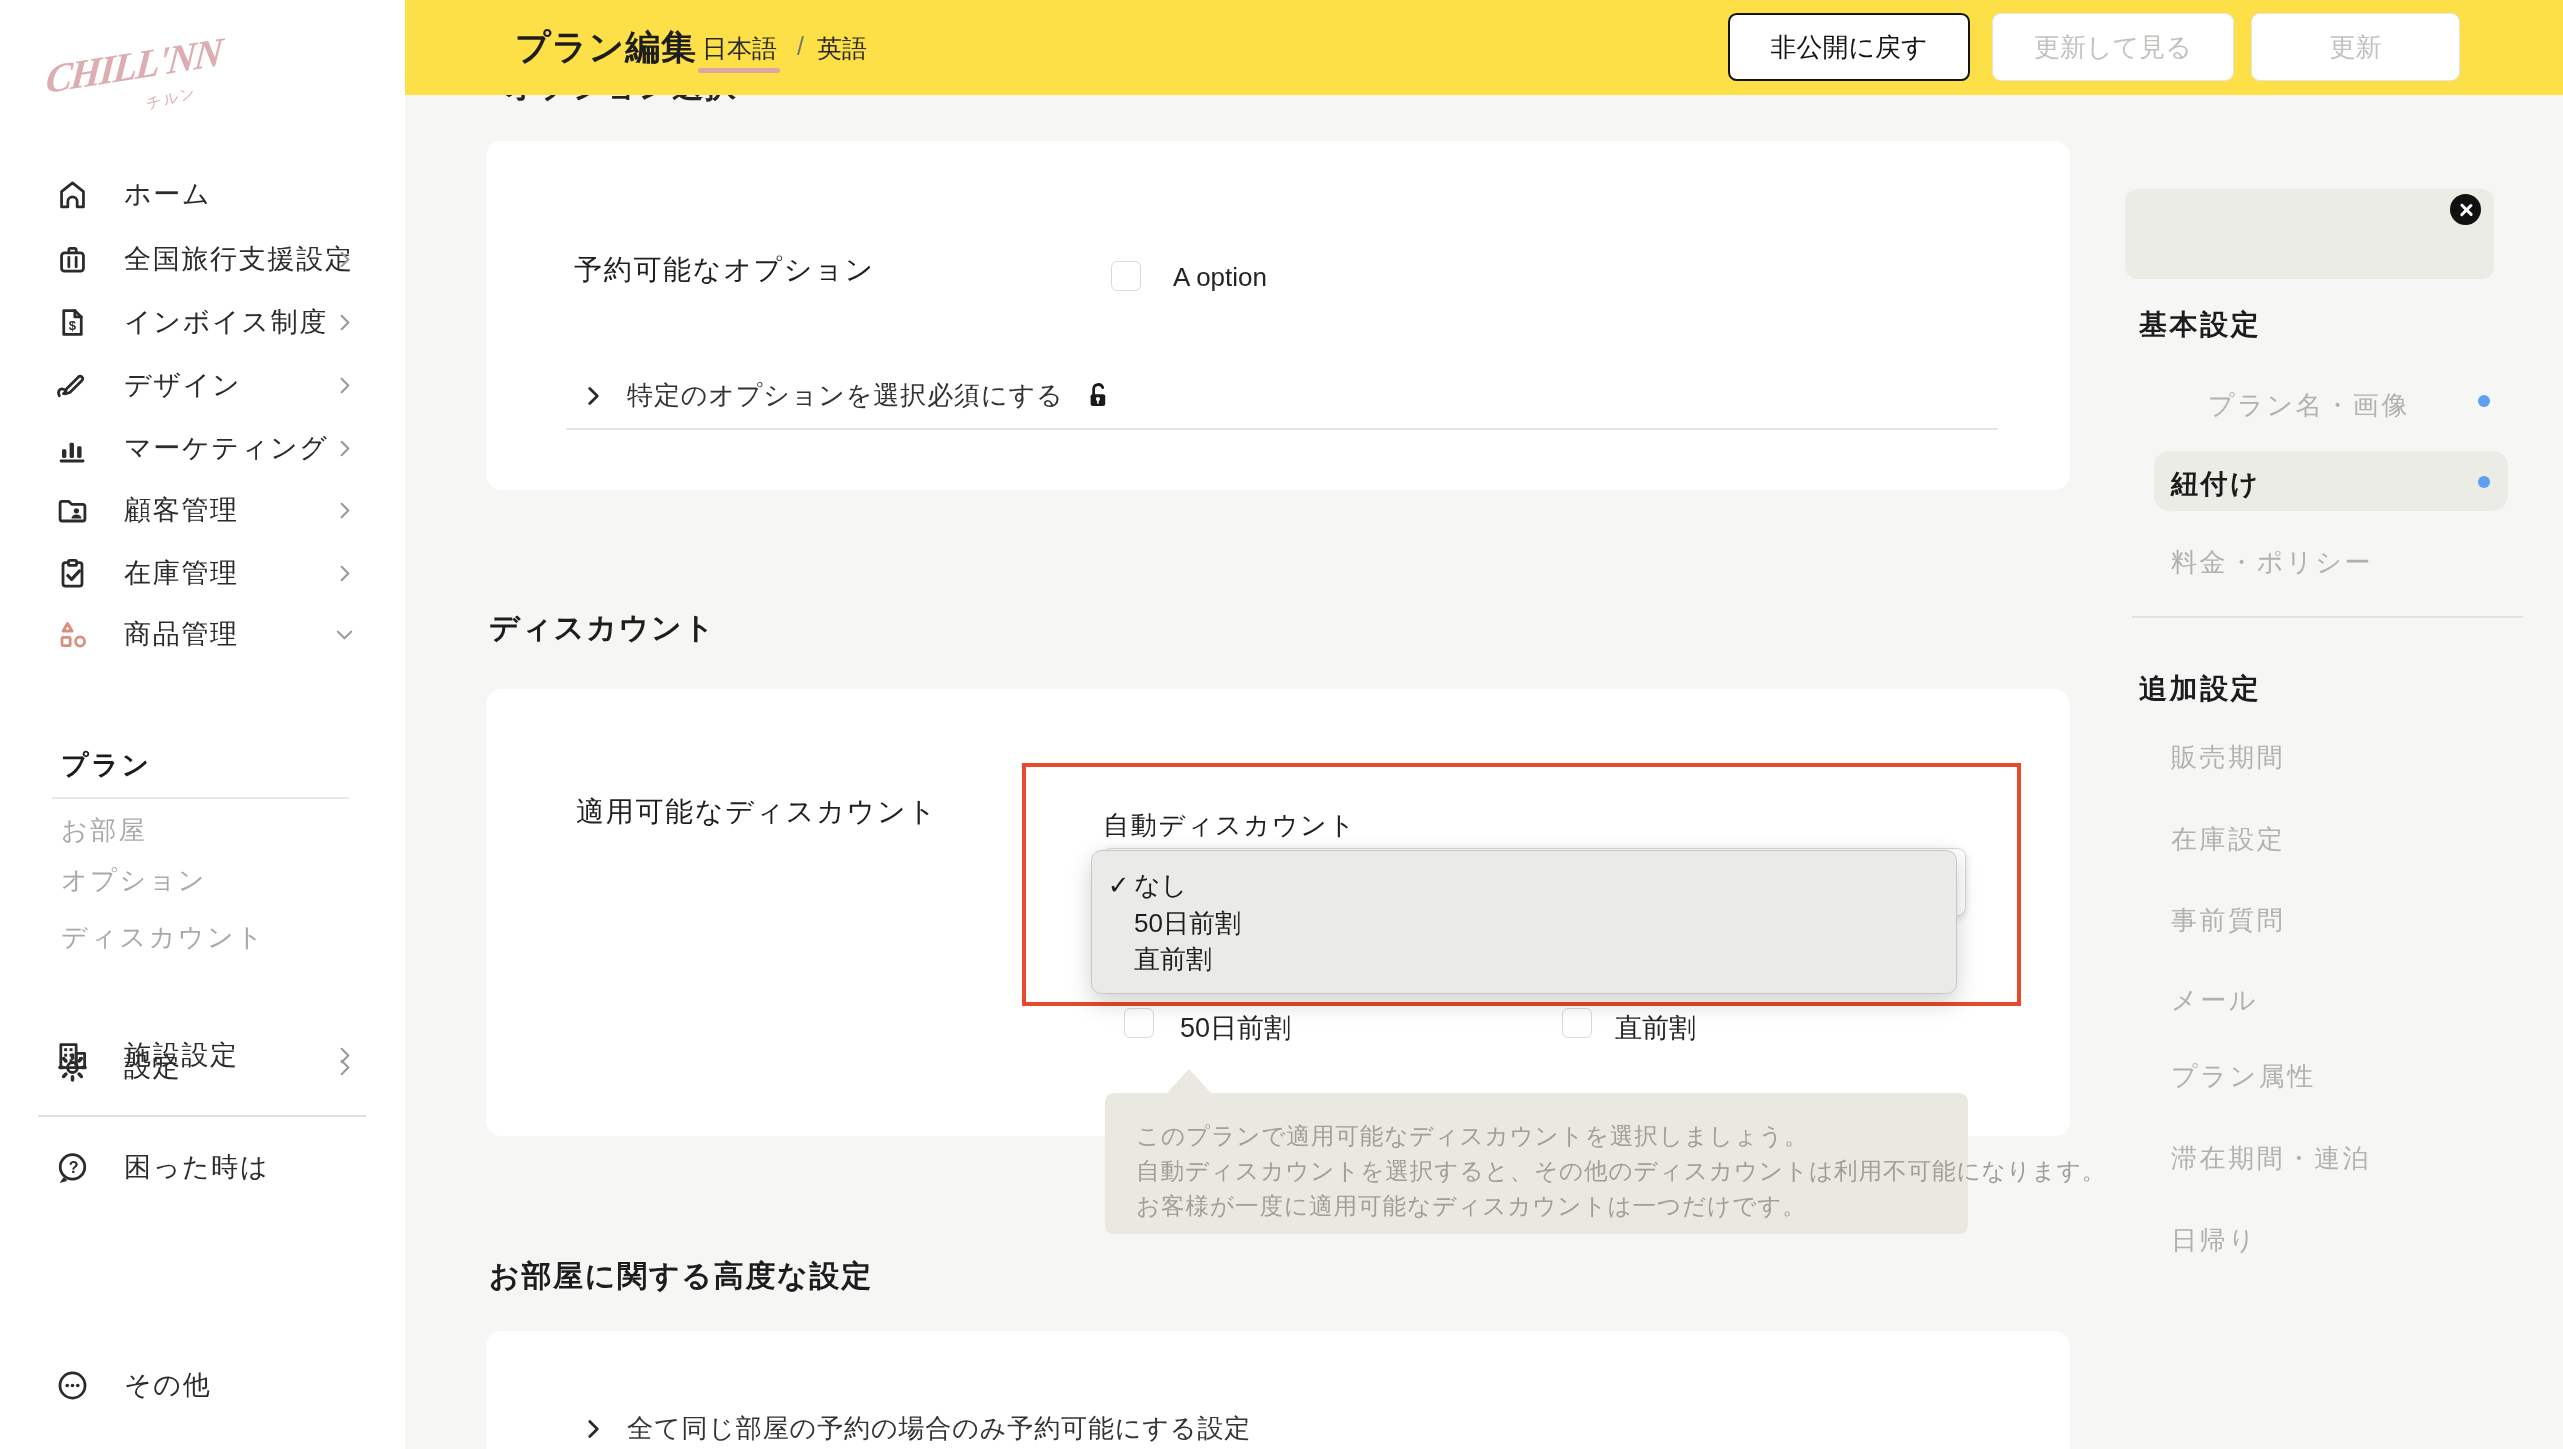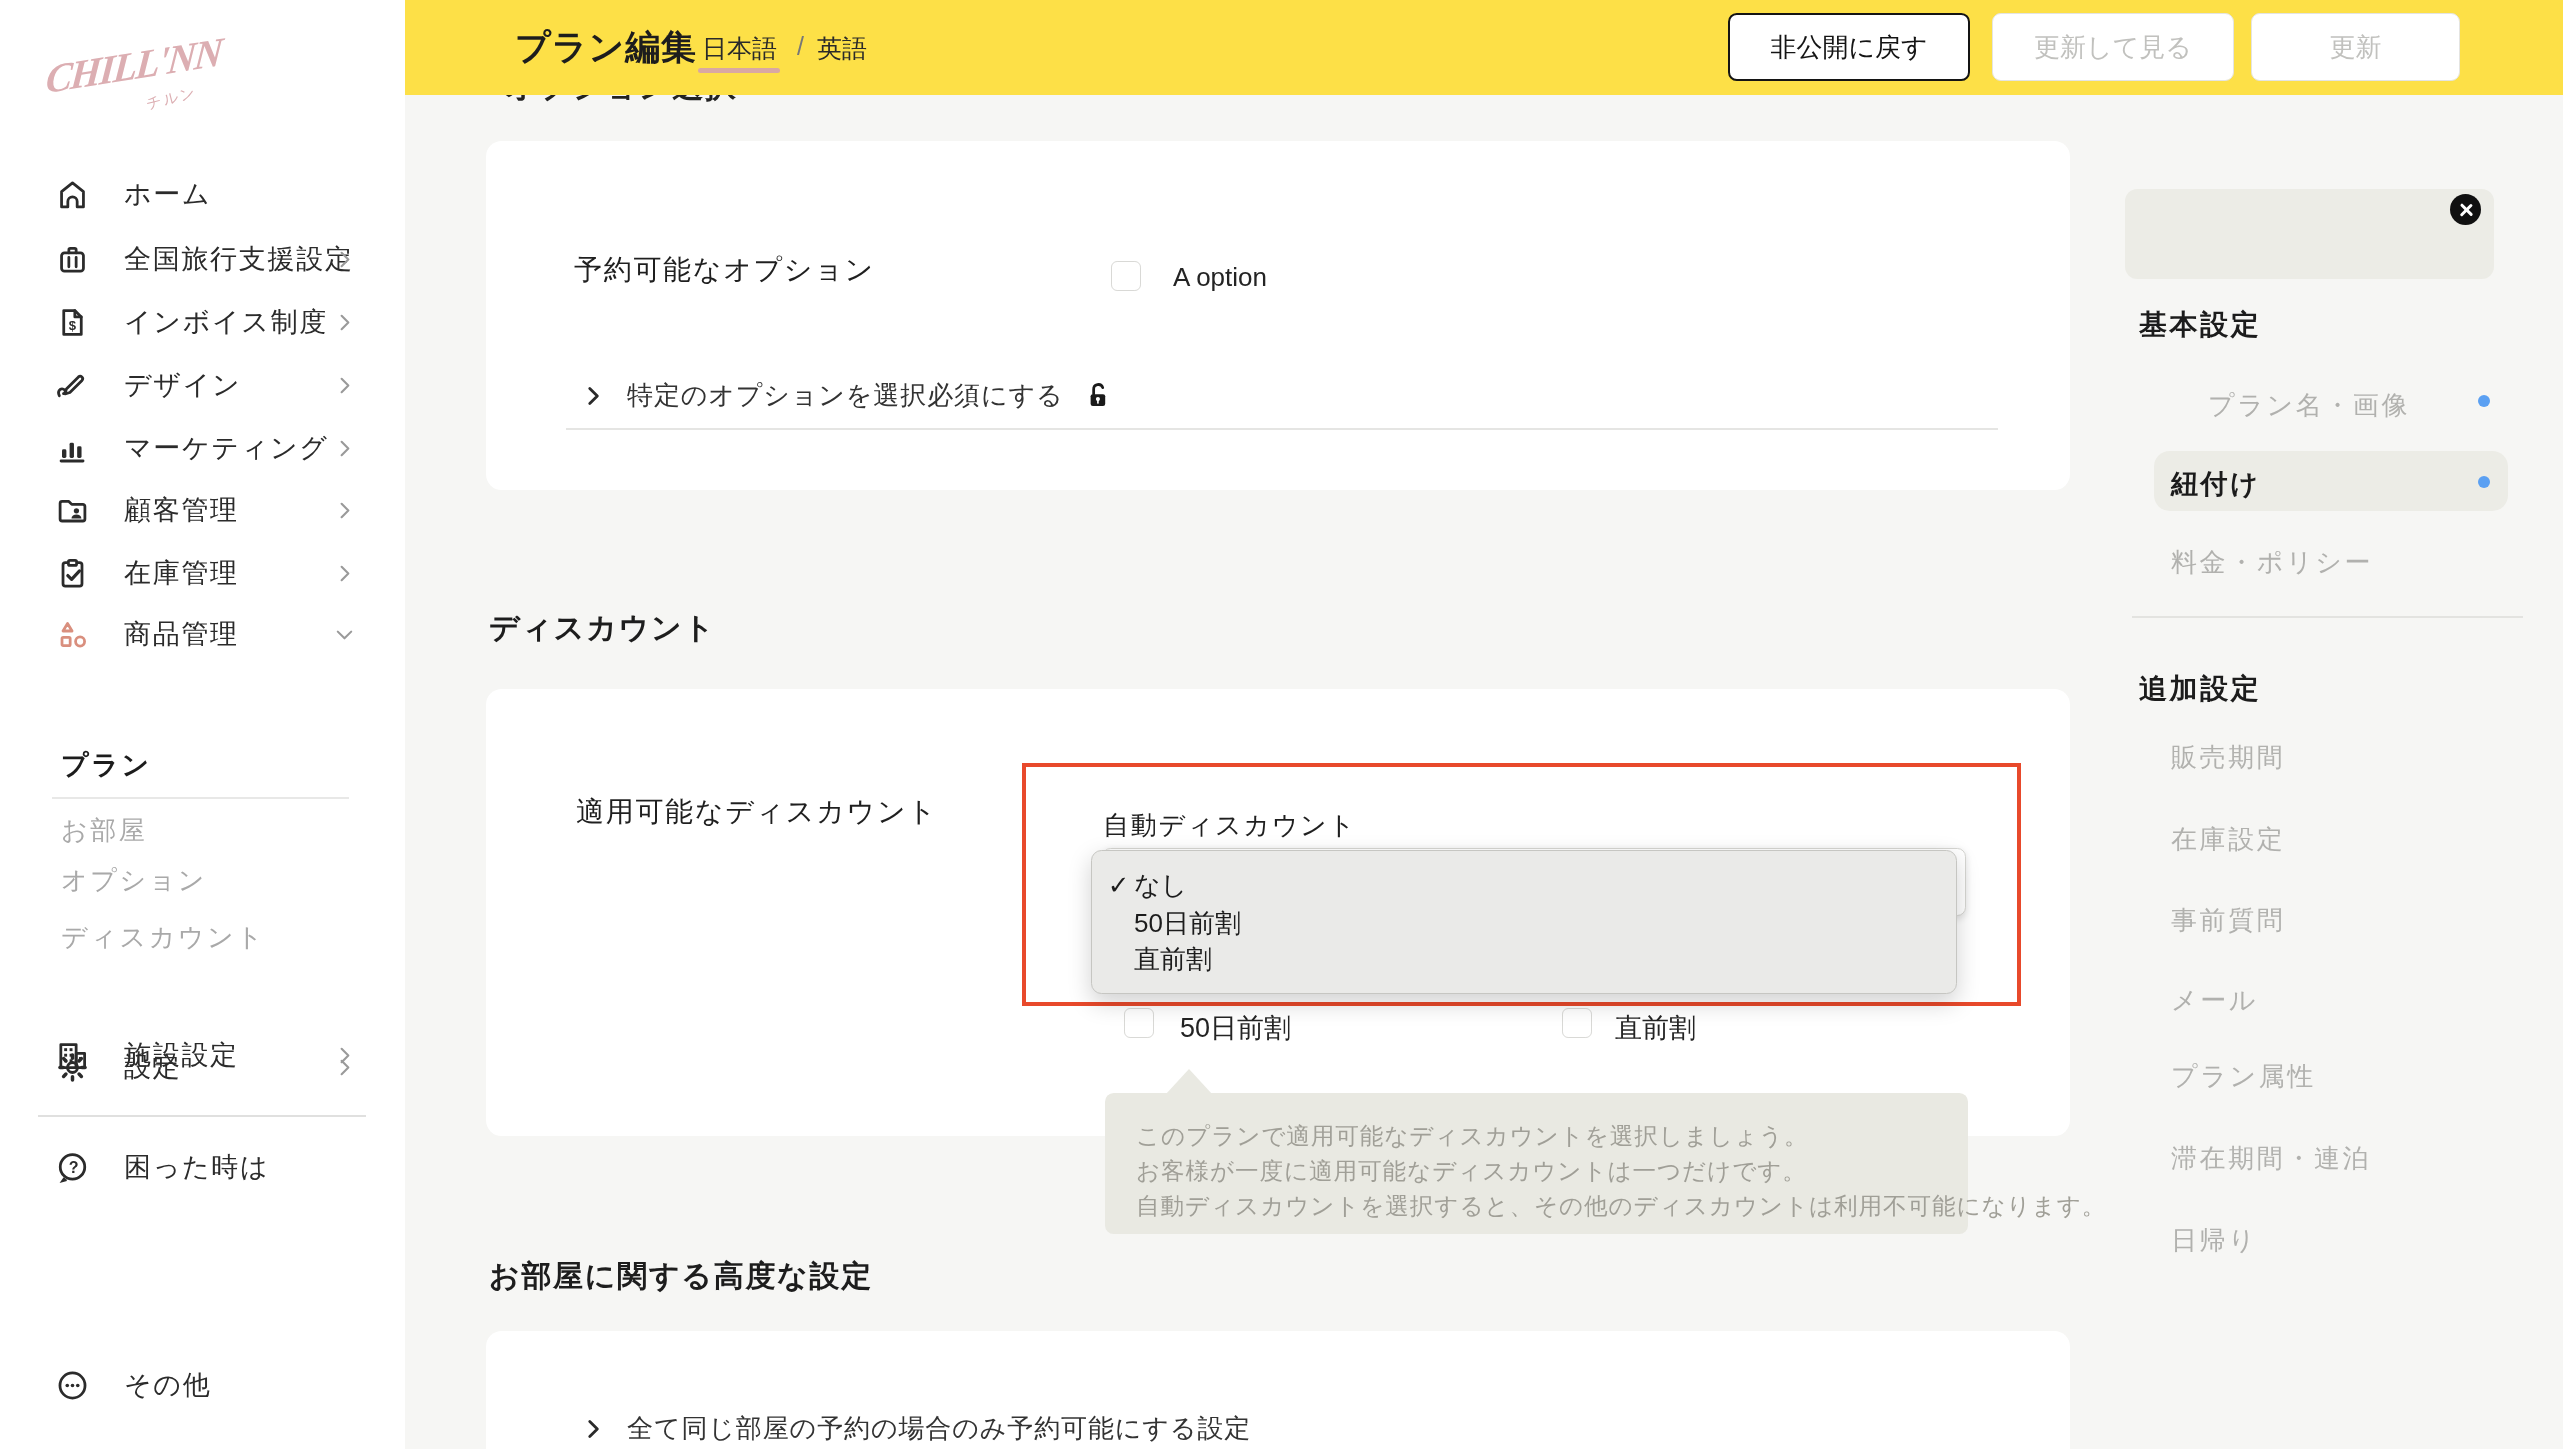--- a/index.html
+++ b/index.html
@@ -116,22 +116,22 @@
   </div>
 
   <div class="cbx" style="left:1124px;top:1008px;"></div>
   <div class="cbx-lb" style="left:1180px;top:1010px;font-size:27px;">50日前割</div>
   <div class="cbx" style="left:1562px;top:1008px;"></div>
   <div class="cbx-lb" style="left:1615px;top:1010px;font-size:27px;">直前割</div>
 
   <div class="tooltip-arrow"></div>
   <div class="tooltip">
     <span class="tt-line">このプランで適用可能なディスカウントを選択しましょう。</span>
+    <span class="tt-line">自動ディスカウントを選択すると、その他のディスカウントは利用不可能になります。</span>
     <span class="tt-line">お客様が一度に適用可能なディスカウントは一つだけです。</span>
-    <span class="tt-line">自動ディスカウントを選択すると、その他のディスカウントは利用不可能になります。</span>
   </div>
 
   <div class="sec-heading" style="left:489px;top:1256px;">お部屋に関する高度な設定</div>
   <div class="card" style="left:486px;top:1331px;width:1584px;height:192px;"></div>
   <div class="crow disc-row" style="left:580px;top:1412px;height:33px;">
     <span>
       <svg width="26" height="26" viewBox="0 0 24 24" fill="none" stroke="#2a2a2a" stroke-width="2.6" stroke-linecap="round" stroke-linejoin="round">
           <polyline points="9 5 16 12 9 19"></polyline>
         </svg>
     </span>

